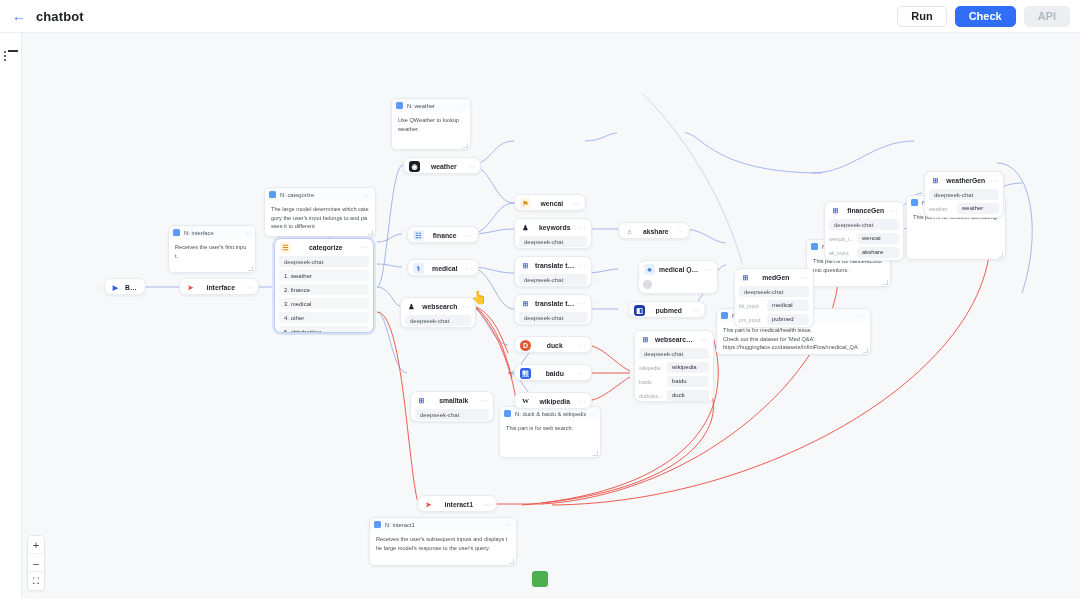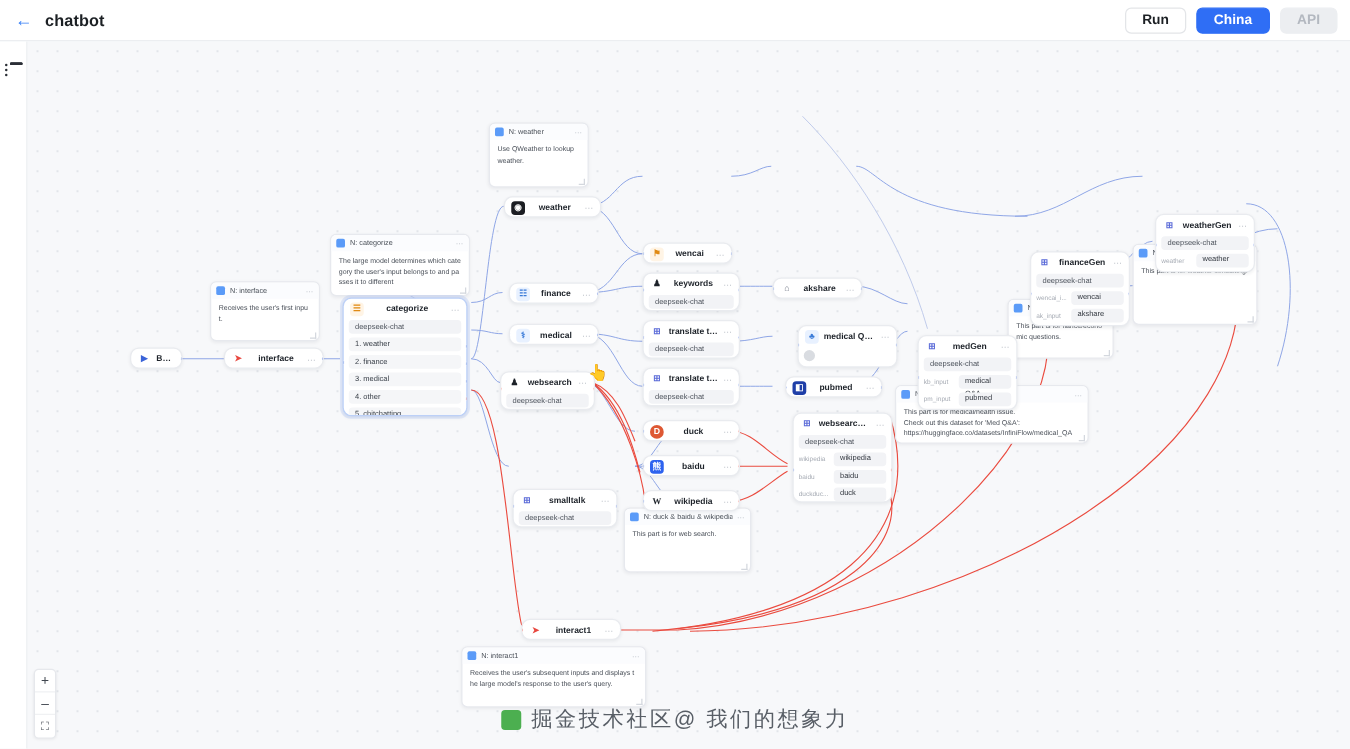--- a/index.html
+++ b/index.html
@@ -173,21 +173,21 @@
 </head>
 <body>
 
 <div id="app">
 
   <div class="header">
     <div class="back-arrow">←</div>
     <div class="app-title">chatbot</div>
     <div class="header-actions">
       <div class="btn btn-run">Run</div>
-      <div class="btn btn-save">China</div>
+      <div class="btn btn-save">Check</div>
       <div class="btn btn-api">API</div>
     </div>
   </div>
 
   <div class="left-rail">
     <div class="rail-icon">
       <b></b>
         <b></b>
         <b></b>
         <i></i>
@@ -620,17 +620,16 @@
       <div>+</div>
       <div>–</div>
       <div>⛶</div>
     </div>
 
   </div>
 
   <div class="wm">
     <div class="l2">
       <span class="wm-badge"></span>
-      <span>掘金技术社区@ 我们的想象力</span>
     </div>
   </div>
 
 </div>
 
 </body></html>

